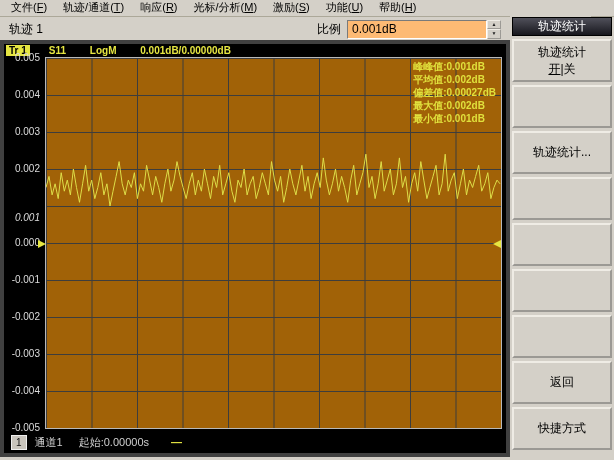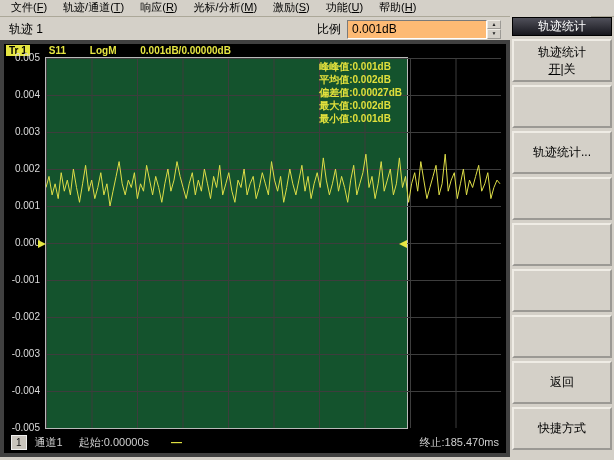--- a/index.html
+++ b/index.html
@@ -30,22 +30,22 @@
 
   
   .main { position: absolute; top: 40px; left: 0; width: 510px; height: 417px;
           background: #000; border: 4px solid #404040; }
 
   .trace-header { position: absolute; top: 1px; left: 2px; height: 11px; display: flex;
                   align-items: center; font-size: 10px; font-weight: bold; }
   .tr-badge { background: #e6e642; color: #000; padding: 0 3px; margin-right: 7px; }
   .trace-title span { color: #e6e642; margin-right: 9px; padding-left: 12px; }
 
-  .plot { position: absolute; left: 41px; top: 13px; width: 363px; height: 372px;
-          border: 1px solid #b9b9b9; background: #14532d; }
+  .plot { position: absolute; left: 41px; top: 13px; width: 457px; height: 372px;
+          border: 1px solid #b9b9b9; background: #a16207; }
   .plot svg { display: block; }
 
   .ylabels { position: absolute; left: 0; top: 0; width: 39px; height: 100%; }
   .ytick { position: absolute; right: 3px; font-size: 10px; color: #dcdcdc; white-space: nowrap; }
 
   .stats { position: absolute; top: 2px; right: 5px; font-size: 10px; font-weight: bold;
            color: #e0e03c; line-height: 13px; text-align: left; }
 
   .marker { position: absolute; width: 0; height: 0; }
   .marker-left  { left: -8px;  top: 182px; border-top: 4px solid transparent;
@@ -112,21 +112,21 @@
         <span>LogM</span>
         <span>0.001dB/0.00000dB</span>
       </span>
     </div>
 
     <div class="ylabels">
         <span class="ytick" style="top: 8px;">0.005</span>
         <span class="ytick" style="top: 45px;">0.004</span>
         <span class="ytick" style="top: 82px;">0.003</span>
         <span class="ytick" style="top: 119px;">0.002</span>
-        <span class="ytick" style="top: 156px;">0.001</span>
+        <span class="ytick" style="top: 168px; font-style: italic;">0.001</span>
         <span class="ytick" style="top: 193px;">0.000</span>
         <span class="ytick" style="top: 230px;">-0.001</span>
         <span class="ytick" style="top: 267px;">-0.002</span>
         <span class="ytick" style="top: 304px;">-0.003</span>
         <span class="ytick" style="top: 341px;">-0.004</span>
         <span class="ytick" style="top: 378px;">-0.005</span>
       </div>
 
     <div class="plot">
       <svg width="455" height="370">
@@ -163,21 +163,20 @@
         </div>
       <div class="marker marker-left"></div>
       <div class="marker marker-right"></div>
     </div>
 
     <div class="status-bar">
       <span class="chan-badge">1</span>
       <span class="chan-name">通道1</span>
       <span class="sweep-start">起始:0.00000s</span>
       <span class="status-dash">—</span>
-      <span class="sweep-stop">终止:185.470ms</span>
     </div>
   </div>
 
   <div class="sidebar">
     <div class="sidebar-header">轨迹统计</div>
     <div>
         <div class="softkey" style="top: 39px;">
           <div>轨迹统计</div>
           <div><u>开</u>|关</div>
         </div>

